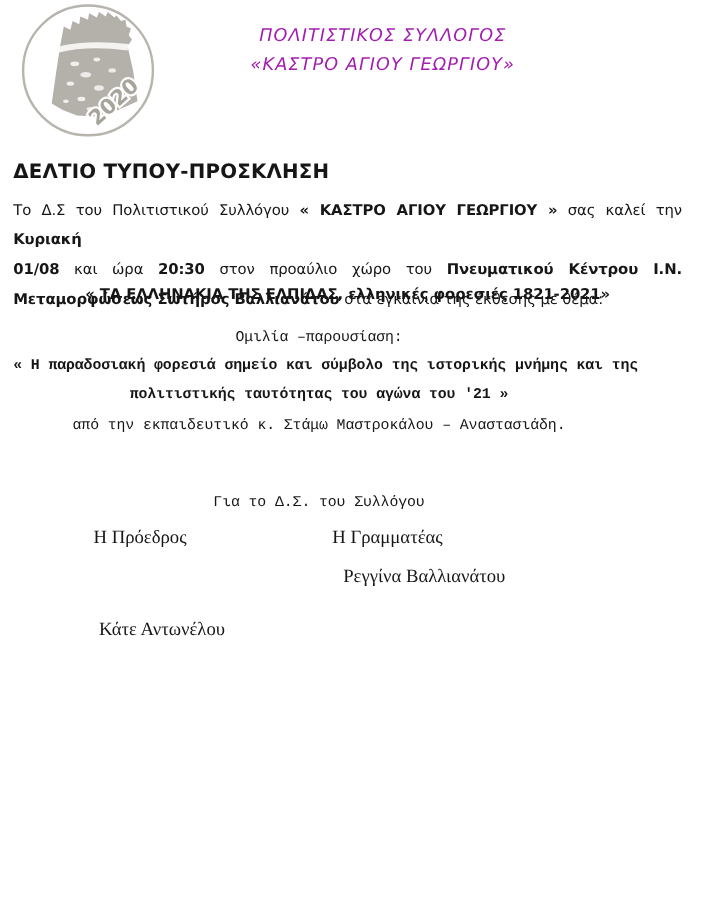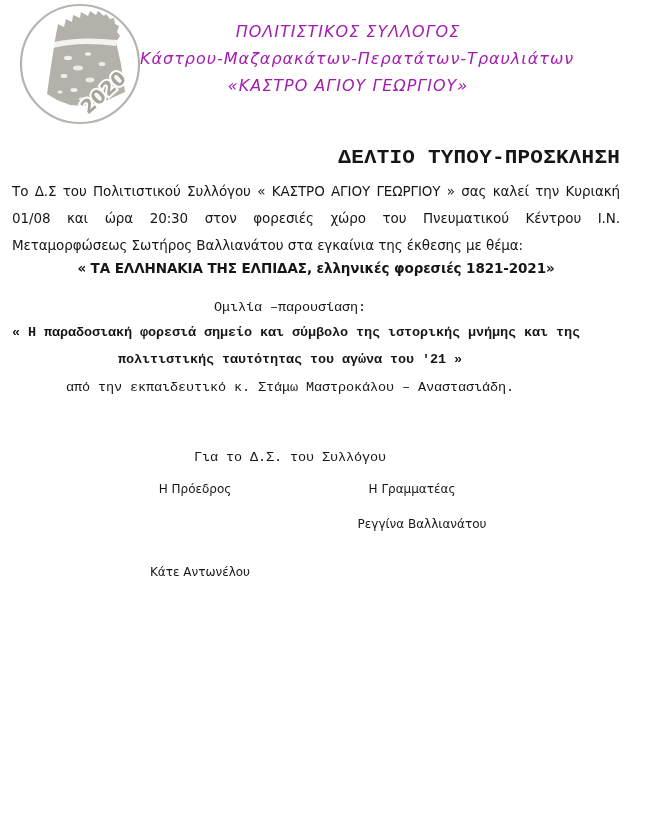--- a/index.html
+++ b/index.html
@@ -5,42 +5,42 @@
   html,body{margin:0;padding:0;background:#ffffff;}
   body{width:652px;height:822px;font-family:"DejaVu Sans","Liberation Sans",sans-serif;color:#161616;}
   .page{position:relative;width:652px;height:822px;background:#ffffff;overflow:hidden;}
 
   .logo{position:absolute;left:18px;top:2px;width:124px;height:124px;}
 
   .org-header{position:absolute;left:140px;top:18px;width:416px;text-align:center;
     color:#a21caf;font-style:italic;font-size:16px;line-height:27px;letter-spacing:1px;white-space:nowrap;}
   .org-header .hline{white-space:nowrap;}
 
-  .doc-title{position:absolute;left:12px;top:146px;width:608px;text-align:right;
-    font-weight:bold;font-size:21px;letter-spacing:0.2px;font-family:Liberation Mono, monospace;}
+  .doc-title{position:absolute;left:12px;top:146px;width:608px;text-align:left;
+    font-weight:bold;font-size:18px;letter-spacing:0.2px;}
 
   .para{position:absolute;left:12px;top:178px;width:608px;font-size:13.5px;
     letter-spacing:-0.1px;line-height:27px;}
   .pline{text-align:justify;text-align-last:justify;-moz-text-align-last:justify;}
   .pline.last{text-align:left;text-align-last:left;-moz-text-align-last:left;}
-  .para b,.centered b{font-weight:normal;}
+  .para b,.centered b{font-weight:bold;}
 
   .cline{position:absolute;left:12px;width:608px;text-align:center;font-size:13.5px;
     letter-spacing:-0.1px;white-space:nowrap;line-height:20px;}
   .cline.bold{font-weight:bold;}
   .cline.indented{width:556px;font-family:Liberation Mono, monospace;}  
 
   .theme{top:258px;}
   .omilia{top:298px;}
   .quote1{top:323px;}
   .quote2{top:350px;}
   .speaker{top:378px;}
   .closing{top:448px;}
 
-  .sig{position:absolute;width:220px;text-align:center;font-size:12px;white-space:nowrap;line-height:20px;}
+  .sig{position:absolute;width:220px;text-align:left;font-size:17px;white-space:nowrap;line-height:20px;font-family:Liberation Serif, serif;}
   .sig-role-left{left:85px;top:479px;}
   .sig-role-right{left:302px;top:479px;}
   .sig-name-left{left:90px;top:514px;margin-top:48px;}
   .sig-name-right{left:312px;top:514px;}
 </style>
 </head>
 <body>
 
 <div class="page">
 
@@ -64,29 +64,28 @@
 
       <g transform="translate(70,113) rotate(-42)">
         <text x="0" y="0" font-size="19" font-weight="bold" font-family="DejaVu Sans, sans-serif" stroke="#ffffff" stroke-width="4" fill="#ffffff" id="logo-year-halo">2020</text>
         <text x="0" y="0" font-size="19" font-weight="bold" font-family="DejaVu Sans, sans-serif" fill="#a7a49c" id="logo-year-text">2020</text>
       </g>
     </svg>
   </div>
 
   <div class="org-header">
     <div class="hline">ΠΟΛΙΤΙΣΤΙΚΟΣ ΣΥΛΛΟΓΟΣ</div>
-    <div class="hline">Κάστρου-Μαζαρακάτων-Περατάτων-Τραυλιάτων</div>
     <div class="hline">«ΚΑΣΤΡΟ ΑΓΙΟΥ ΓΕΩΡΓΙΟΥ»</div>
   </div>
 
   <div class="doc-title">ΔΕΛΤΙΟ ΤΥΠΟΥ-ΠΡΟΣΚΛΗΣΗ</div>
 
   <div class="para">
     <div class="pline"><span>Το Δ.Σ του Πολιτιστικού Συλλόγου </span><b>« ΚΑΣΤΡΟ ΑΓΙΟΥ ΓΕΩΡΓΙΟΥ »</b><span> σας καλεί την </span><b>Κυριακή</b></div>
-    <div class="pline"><b>01/08</b><span> και ώρα </span><b>20:30</b><span> στον φορεσιές χώρο του </span><b>Πνευματικού Κέντρου Ι.Ν.</b></div>
+    <div class="pline"><b>01/08</b><span> και ώρα </span><b>20:30</b><span> στον προαύλιο χώρο του </span><b>Πνευματικού Κέντρου Ι.Ν.</b></div>
     <div class="pline last"><b>Μεταμορφώσεως Σωτήρος Βαλλιανάτου</b><span> στα εγκαίνια της έκθεσης με θέμα:</span></div>
   </div>
 
   <div class="cline bold theme">« ΤΑ ΕΛΛΗΝΑΚΙΑ ΤΗΣ ΕΛΠΙΔΑΣ, ελληνικές φορεσιές 1821-2021»</div>
 
   <div class="cline indented omilia">Ομιλία –παρουσίαση:</div>
   <div class="cline indented bold quote1">« Η παραδοσιακή φορεσιά σημείο και σύμβολο της ιστορικής μνήμης και της</div>
   <div class="cline indented bold quote2">πολιτιστικής ταυτότητας του αγώνα του '21 »</div>
   <div class="cline indented speaker">από την εκπαιδευτικό κ. Στάμω Μαστροκάλου – Αναστασιάδη.</div>
 

